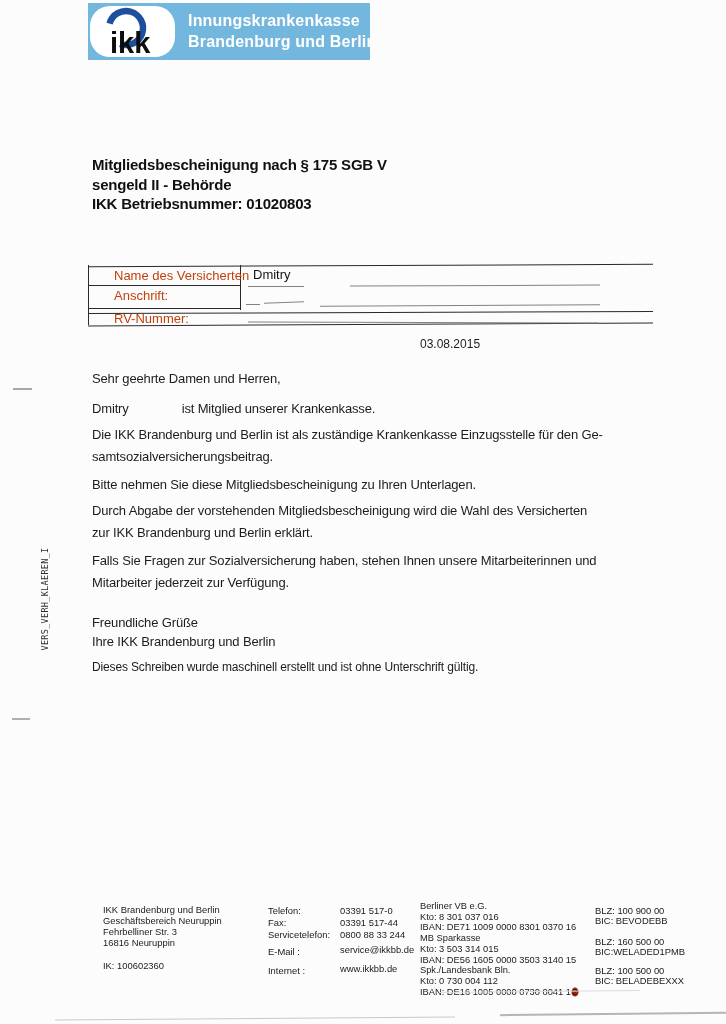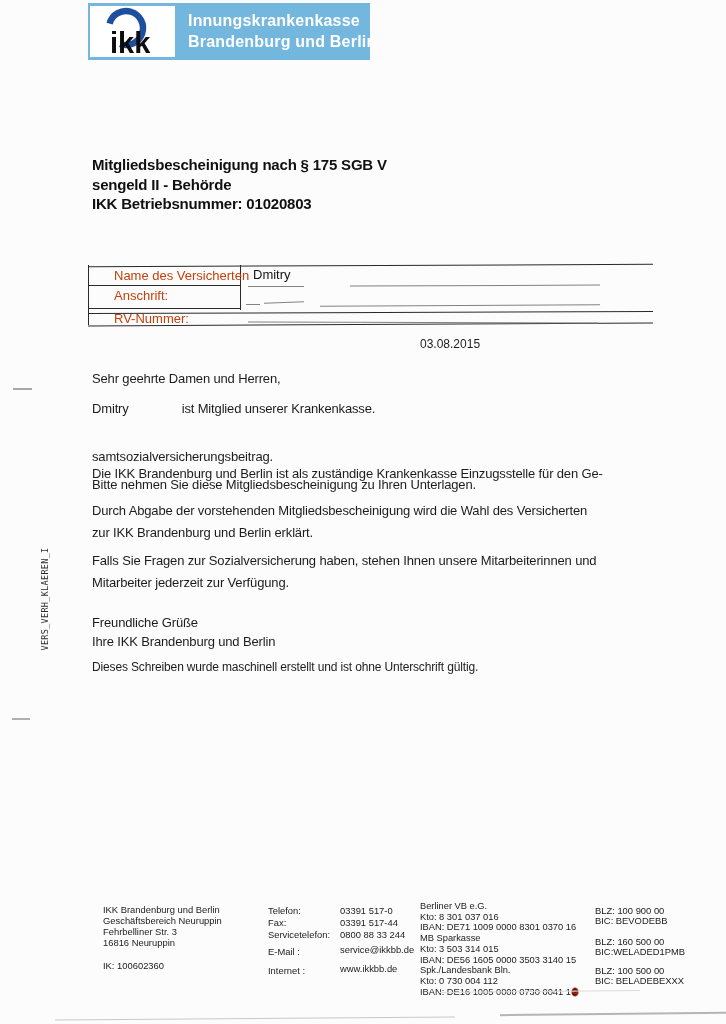--- a/index.html
+++ b/index.html
@@ -5,21 +5,21 @@
   html,body { margin:0; padding:0; background:#e8e8e8; }
   .page {
     position:relative; width:726px; height:1024px; margin:0 auto;
     background:#fcfcfc; overflow:hidden;
     font-family:"Liberation Sans", sans-serif; color:#1b1b1b;
   }
   .abs { position:absolute; }
 
   
   .logo-banner { position:absolute; left:88px; top:3px; width:282px; height:57px; }
-  .logo-box { position:absolute; left:2px; top:3px; width:85px; height:51px; background:#ffffff; }
+  .logo-box { position:absolute; left:2px; top:3px; width:85px; height:51px; background:#ffffff;border-radius:20px; }
   .banner-text { position:absolute; left:100px; top:7px; color:#ffffff; font-size:16px;
                  font-weight:bold; line-height:21px; letter-spacing:.2px; white-space:nowrap; }
 
   
   .title { position:absolute; left:92px; top:155px; font-size:15px; font-weight:bold;
            line-height:19.5px; color:#101010; letter-spacing:-.2px; white-space:nowrap; }
 
   
   .member-table { position:absolute; left:88px; top:265px; width:565px; height:62px; font-size:13px; }
   .ln  { position:absolute; background:#2a2a2a; height:1.4px; }
@@ -100,21 +100,21 @@
     <div class="ln faint" style="left:232px; top:40px; width:280px; transform:rotate(-0.3deg);"></div>
     <div class="ln faint" style="left:160px; top:57px; width:350px; transform:rotate(0.2deg);"></div>
   </div>
 
   <div class="date">03.08.2015</div>
 
   <div class="bline" style="top:371px;">Sehr geehrte Damen und Herren,</div>
   <div class="bline" style="top:401px;">
     <span>Dmitry</span><span style="display:inline-block; width:53px;"></span><span>ist Mitglied unserer Krankenkasse.</span>
   </div>
-  <div class="bline" style="top:427px;margin-top:39px;">Die IKK Brandenburg und Berlin ist als zuständige Krankenkasse Einzugsstelle für den Ge-</div>
+  <div class="bline" style="top:427px;">Die IKK Brandenburg und Berlin ist als zuständige Krankenkasse Einzugsstelle für den Ge-</div>
   <div class="bline" style="top:449px;">samtsozialversicherungsbeitrag.</div>
   <div class="bline" style="top:477px;">Bitte nehmen Sie diese Mitgliedsbescheinigung zu Ihren Unterlagen.</div>
   <div class="bline" style="top:503px;">Durch Abgabe der vorstehenden Mitgliedsbescheinigung wird die Wahl des Versicherten</div>
   <div class="bline" style="top:525px;">zur IKK Brandenburg und Berlin erklärt.</div>
   <div class="bline" style="top:553px;">Falls Sie Fragen zur Sozialversicherung haben, stehen Ihnen unsere Mitarbeiterinnen und</div>
   <div class="bline" style="top:575px;">Mitarbeiter jederzeit zur Verfügung.</div>
   <div class="bline" style="top:615px;">Freundliche Grüße</div>
   <div class="bline" style="top:634px;">Ihre IKK Brandenburg und Berlin</div>
   <div class="bline disclaimer" style="top:660px;">Dieses Schreiben wurde maschinell erstellt und ist ohne Unterschrift gültig.</div>
 

